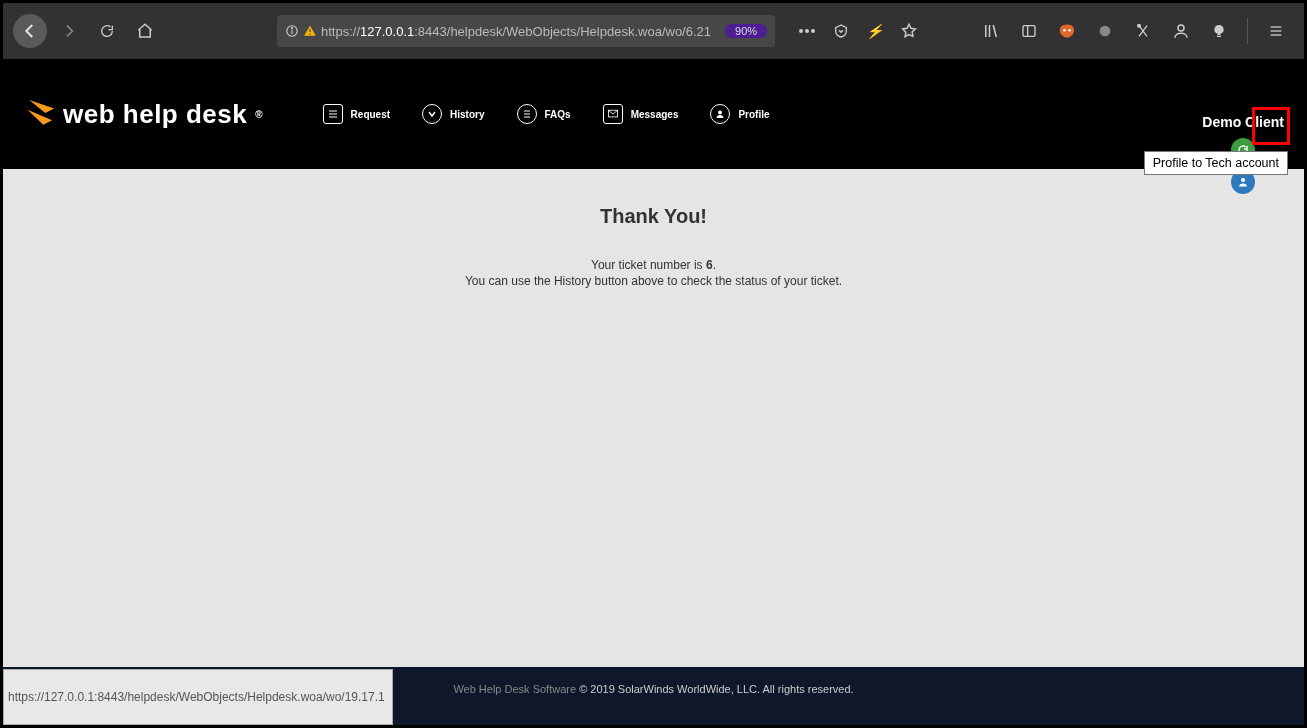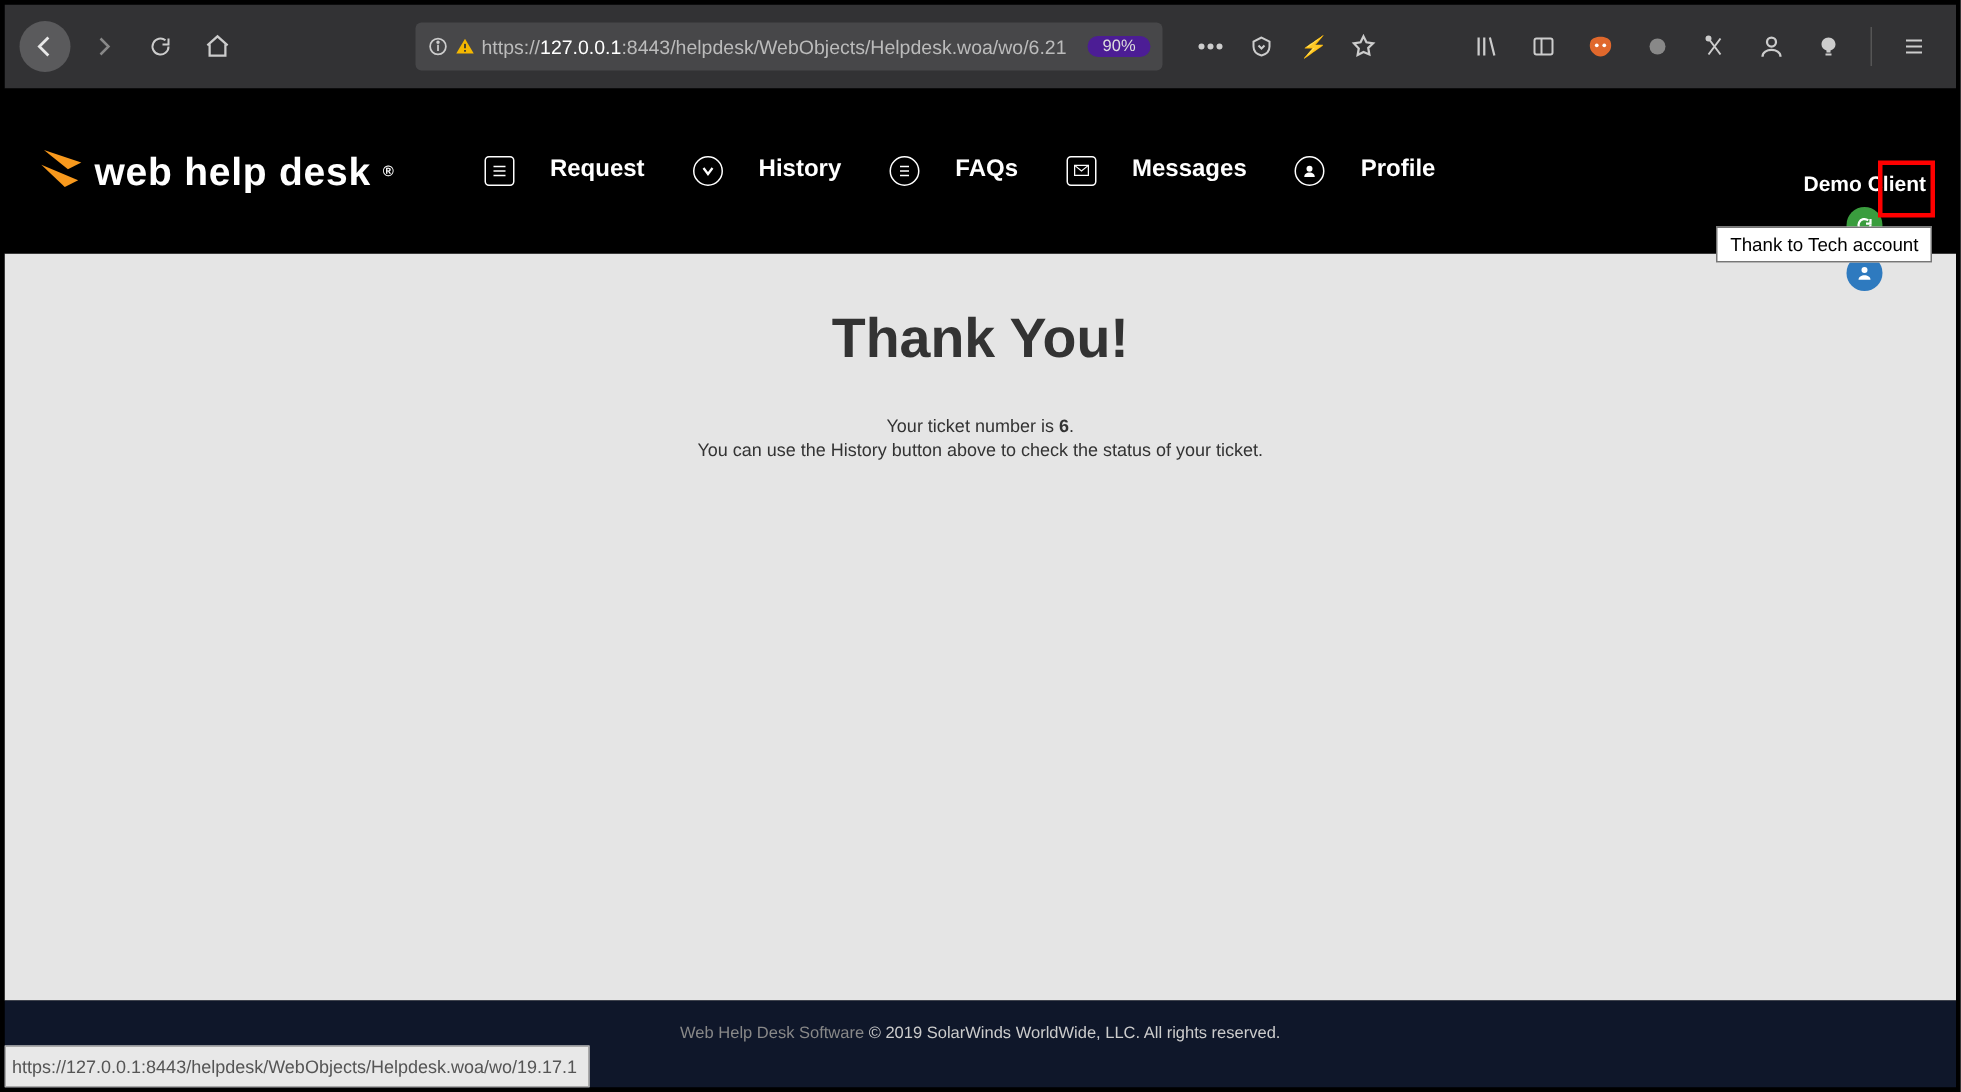--- a/index.html
+++ b/index.html
@@ -81,22 +81,22 @@
     font-weight: bold;
     font-family: "Segoe UI", Arial, sans-serif;
   }
   .logo-mark { color: #f8991d; font-size: 28px; margin-right: 2px; display:inline-block; transform: scaleX(-1) rotate(-10deg);}
   .logo-text { letter-spacing: 0.5px; }
   .logo-reg { font-size: 10px; vertical-align: top; margin-left:2px;}
   .nav {
     display: flex; gap: 32px; margin-left: 60px;
   }
   .nav-item {
-    display:flex; align-items:flex-start; gap:24px;
-    color:#fff; font-size:16px; font-weight:bold; cursor:pointer;
+    display:flex; align-items:center; gap:8px;
+    color:#fff; font-size:10px; font-weight:bold; cursor:pointer;
   }
   .nav-item .ni-ico {
     width: 20px; height: 20px; border: 1.5px solid #fff; border-radius: 50%;
     display:flex; align-items:center; justify-content:center; font-size:11px;
   }
   .ni-ico.square { border-radius: 3px; }
   .user-block {
     position:absolute; right: 20px; top: 55px;
     display:flex; align-items:center; gap:8px;
     color:#fff; font-weight:bold; font-size:14px;flex-direction:column;
@@ -124,42 +124,42 @@
   
   .main {
     background:#e5e5e5;
     height: 498px;
     text-align:center;
     padding-top: 36px;
     font-size:12px;
     color:#333;
   }
   .main h1 {
-    color:#333; font-size:37px; font-weight:bold; margin-bottom: 30px;
+    color:#333; font-size:20px; font-weight:bold; margin-bottom: 30px;
   }
   .main p { margin: 2px 0; }
   .main .sec2 { margin-top: 20px; }
   .main b { font-weight: bold; }
   
   .footer {
     background:#0f172a;
     height: 58px;
     display:flex;
     align-items:flex-start;
     justify-content:center;
     position:relative;
     padding-top: 16px;
   }
   .footer-text { color:#888; font-size:11px; }
   .footer-text .copy { color:#ccc; }
   .statusbar {
     position:absolute; left:0; bottom:0;
     background:#e8e8e8; color:#555; font-size:12px;
     border:1px solid #aaa;
-    padding: 6px 4px;
+    padding: 20px 4px;
     min-width: 390px;
   }
   
   svg { display:block; }
 </style>
 </head>
 <body>
 
 <div class="browser-bar">
   <div class="nav-btn nav-back">
@@ -358,21 +358,21 @@
         </svg>
     </span>
     <span class="circle-btn blue-btn">
       <svg width="12" height="12" viewBox="0 0 24 24" fill="#fff">
           <circle cx="12" cy="8" r="4"></circle>
           <path d="M4 21c0-4 4-6 8-6s8 2 8 6z"></path>
         </svg>
     </span>
   </div>
   <div class="highlight-box"></div>
-  <div class="tooltip">Thank to Tech account</div>
+  <div class="tooltip">Profile to Tech account</div>
 </div>
 
 <div class="main">
   <h1>Thank You!</h1>
   <p>
     <span>Your ticket number is </span><b>6</b><span>.</span>
   </p>
   <p>You can use the History button above to check the status of your ticket.</p>
 </div>
 

